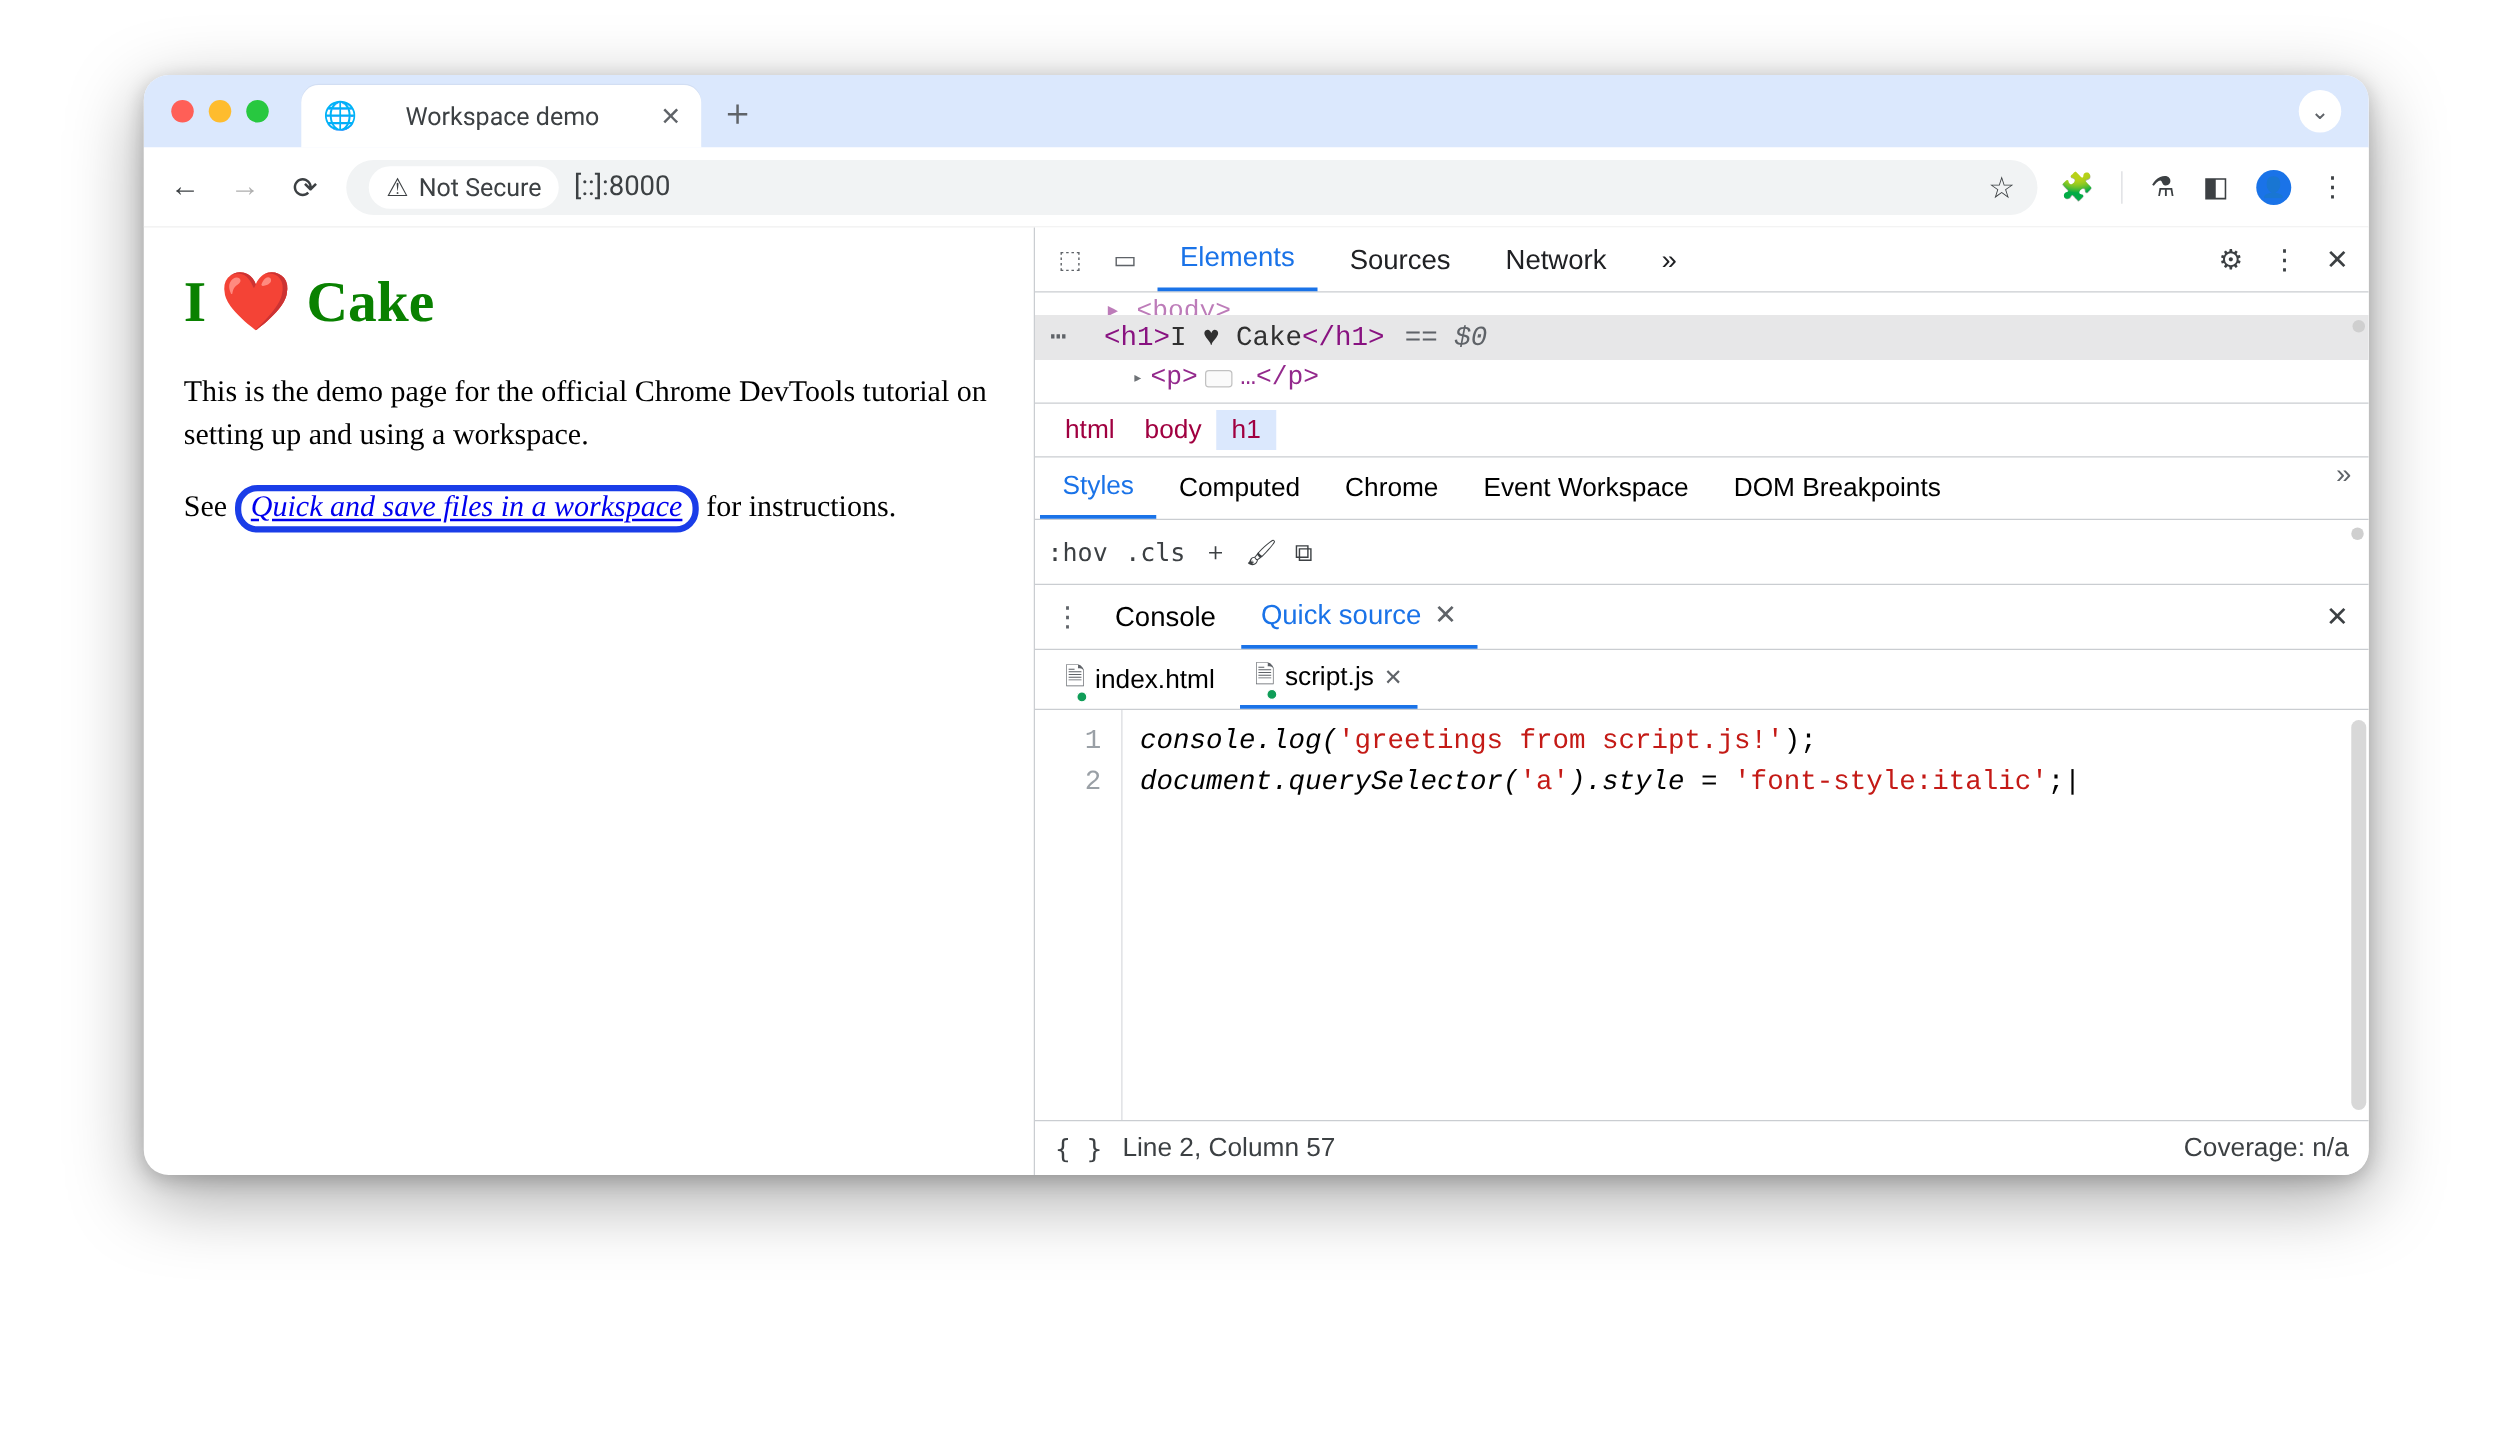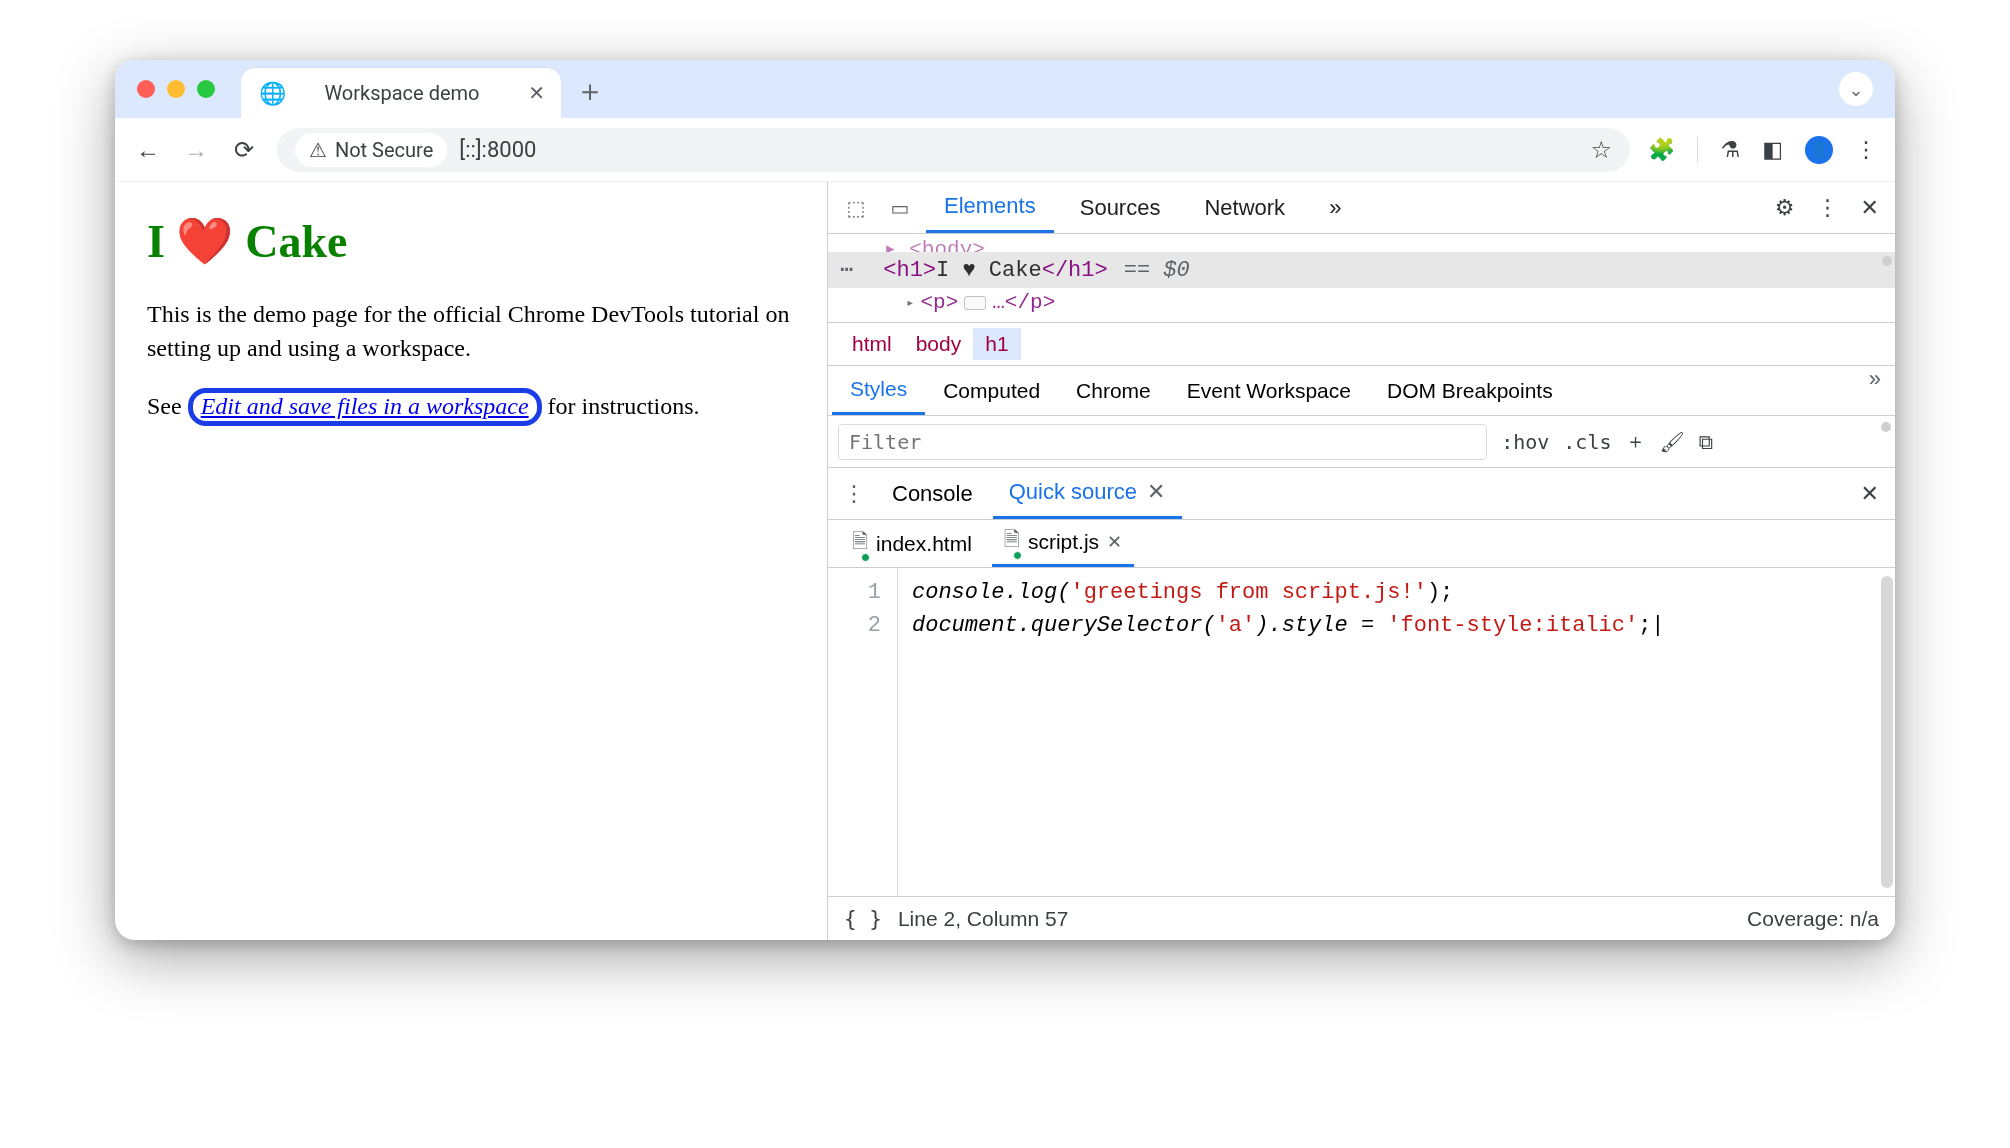--- a/index.html
+++ b/index.html
@@ -407,21 +407,21 @@
   </div>
 
   <div class="content">
 
     <div class="page">
       <h1>
         <span>I </span><span class="heart">❤️</span><span> Cake</span>
       </h1>
       <p>This is the demo page for the official Chrome DevTools tutorial on setting up and using a workspace.</p>
       <p>
-        <span>See </span><span class="highlight-ring"><a href="#">Edit and save files in a workspace</a></span><span> for instructions.</span>
+        <span>See </span><span class="highlight-ring"><a href="#">Quick and save files in a workspace</a></span><span> for instructions.</span>
       </p>
     </div>
 
     <div class="devtools">
 
       <div class="dt-tabs">
         <span class="dt-tool-btn">⬚</span>
         <span class="dt-tool-btn">▭</span>
         <div class="dt-tab active">Elements</div>
         <div class="dt-tab">Sources</div>
@@ -461,21 +461,20 @@
       <div class="subtabs">
         <div class="subtab active">Styles</div>
         <div class="subtab">Computed</div>
         <div class="subtab">Chrome</div>
         <div class="subtab">Event Workspace</div>
         <div class="subtab">DOM Breakpoints</div>
         <span class="chevron">»</span>
       </div>
 
       <div class="filter-row">
-        <input class="filter-input" placeholder="Filter" style="">
         <span class="tool">:hov</span>
         <span class="tool">.cls</span>
         <span class="tool">＋</span>
         <span class="tool">🖌</span>
         <span class="tool">⧉</span>
         <div class="filter-scroll-dot"></div>
       </div>
 
       <div class="drawer">
         <div class="drawer-tabs">

